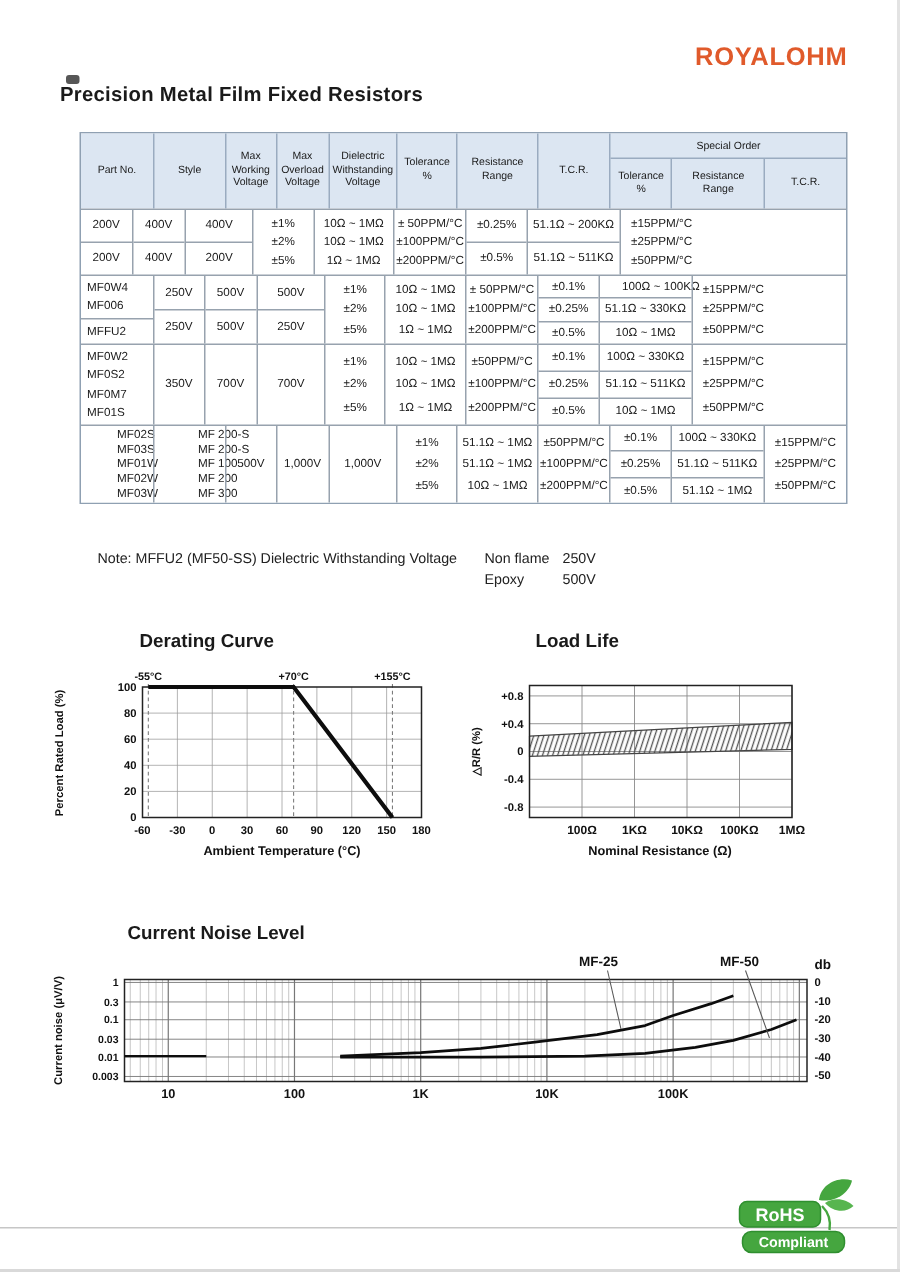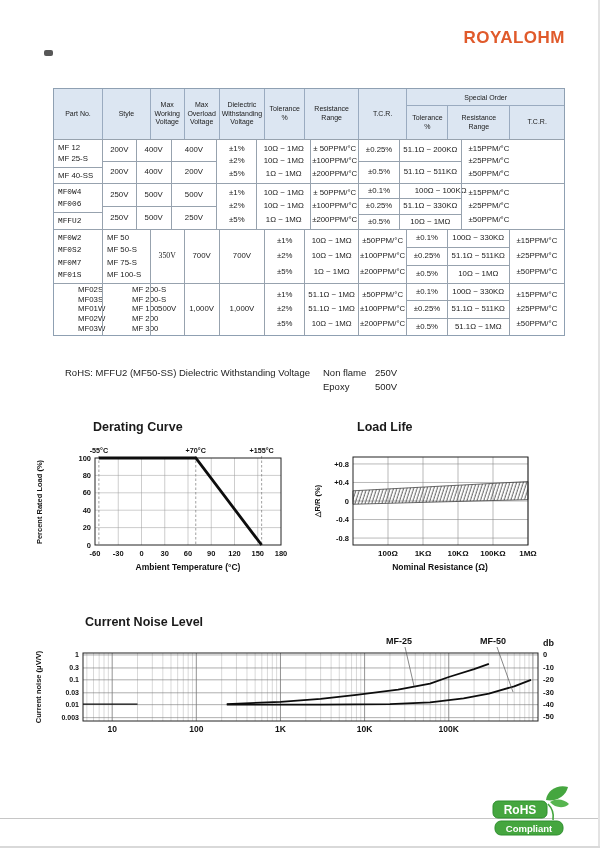--- a/index.html
+++ b/index.html
@@ -53,20 +53,21 @@
   .footer-line{position:absolute;left:0;top:818px;width:100%;height:1px;background:#c6c6c6;}
   .footer-url{position:absolute;left:0;top:821px;width:100%;text-align:center;font-size:10.5px;color:#8e8e8e;letter-spacing:.6px;}
   #rohs{position:absolute;left:490px;top:784px;}
 </style>
 </head>
 <body>
 
 <div class="page">
   <div class="smudge"></div>
   <div class="brand" id="brand" style="color: rgb(224, 90, 43);">ROYALOHM</div>
+  <div class="title">Precision Metal Film Fixed Resistors</div>
 
   <div class="rtable">
     <div class="thead">
       <div class="hcell" style="width:9.4%">Part No.</div>
       <div class="hcell" style="width:9.4%">Style</div>
       <div class="hcell" style="width:6.6%">Max
 Working
 Voltage</div>
       <div class="hcell" style="width:6.9%">Max
 Overload
@@ -85,29 +86,20 @@
           <div class="hcell" style="width:25.6%">Tolerance
 %</div>
           <div class="hcell" style="width:39.5%">Resistance
 Range</div>
           <div class="hcell" style="width:34.9%">T.C.R.</div>
         </div>
       </div>
     </div>
     <div class="tbody" id="tbody">
         <div class="trow" style="height: 44px;">
-          <div class="tcell al-left" style="width: 9.4%;">
-            <div class="seg" style="flex-grow: 2.6;">
-              <div class="cline">MF 12</div>
-              <div class="cline">MF 25-S</div>
-            </div>
-            <div class="seg segline" style="flex-grow: 1.6;">
-              <div class="cline">MF 40-SS</div>
-            </div>
-          </div>
           <div class="tcell al-center" style="width: 6.6%;">
             <div class="seg" style="flex-grow: 1.6;">
               <div class="cline">200V</div>
             </div>
             <div class="seg segline" style="flex-grow: 1.6;">
               <div class="cline">200V</div>
             </div>
           </div>
           <div class="tcell al-center" style="width: 6.9%;">
             <div class="seg" style="flex-grow: 1.6;">
@@ -164,21 +156,21 @@
           </div>
           <div class="tcell al-center" style="width: 10.8%;">
             <div class="seg" style="flex-grow: 3.6;">
               <div class="cline">±15PPM/°C</div>
               <div class="cline">±25PPM/°C</div>
               <div class="cline">±50PPM/°C</div>
             </div>
           </div>
         </div>
         <div class="trow" style="height: 46px;">
-          <div class="tcell al-left" style="width: 9.4%; font-family: Liberation Mono, monospace;">
+          <div class="tcell al-left" style="width: 9.4%;">
             <div class="seg" style="flex-grow: 2.6;">
               <div class="cline">MF0W4</div>
               <div class="cline">MF006</div>
             </div>
             <div class="seg segline" style="flex-grow: 1.6;">
               <div class="cline">MFFU2</div>
             </div>
           </div>
           <div class="tcell al-center" style="width: 6.6%;">
             <div class="seg" style="flex-grow: 1.6;">
@@ -249,37 +241,29 @@
           </div>
           <div class="tcell al-center" style="width: 10.8%;">
             <div class="seg" style="flex-grow: 3.6;">
               <div class="cline">±15PPM/°C</div>
               <div class="cline">±25PPM/°C</div>
               <div class="cline">±50PPM/°C</div>
             </div>
           </div>
         </div>
         <div class="trow" style="height: 54px;">
-          <div class="tcell al-left" style="width: 9.4%; font-family: Liberation Mono, monospace;">
+          <div class="tcell al-left" style="width: 9.4%;">
             <div class="seg" style="flex-grow: 4.6;">
               <div class="cline">MF0W2</div>
               <div class="cline">MF0S2</div>
               <div class="cline">MF0M7</div>
               <div class="cline">MF01S</div>
             </div>
           </div>
-          <div class="tcell al-left" style="width: 9.4%;">
-            <div class="seg" style="flex-grow: 4.6;">
-              <div class="cline">MF 50</div>
-              <div class="cline">MF 50-S</div>
-              <div class="cline">MF 75-S</div>
-              <div class="cline">MF 100-S</div>
-            </div>
-          </div>
-          <div class="tcell al-center" style="width: 6.6%; font-family: Liberation Serif, serif;">
+          <div class="tcell al-center" style="width: 6.6%;">
             <div class="seg" style="flex-grow: 1.6;">
               <div class="cline">350V</div>
             </div>
           </div>
           <div class="tcell al-center" style="width: 6.9%;">
             <div class="seg" style="flex-grow: 1.6;">
               <div class="cline">700V</div>
             </div>
           </div>
           <div class="tcell al-center" style="width: 8.9%;">
@@ -421,21 +405,21 @@
               <div class="cline">±25PPM/°C</div>
               <div class="cline">±50PPM/°C</div>
             </div>
           </div>
         </div>
       </div>
   </div>
 
   <div class="note">
     <div class="note-row">
-      <div class="note-prefix">RoHS: MFFU2 (MF50-SS) Dielectric Withstanding Voltage</div>
+      <div class="note-prefix">Note: MFFU2 (MF50-SS) Dielectric Withstanding Voltage</div>
       <div class="note-k">Non flame</div>
       <div class="note-v">250V</div>
     </div>
     <div class="note-row">
       <div class="note-prefix"></div>
       <div class="note-k">Epoxy</div>
       <div class="note-v">500V</div>
     </div>
   </div>
 

